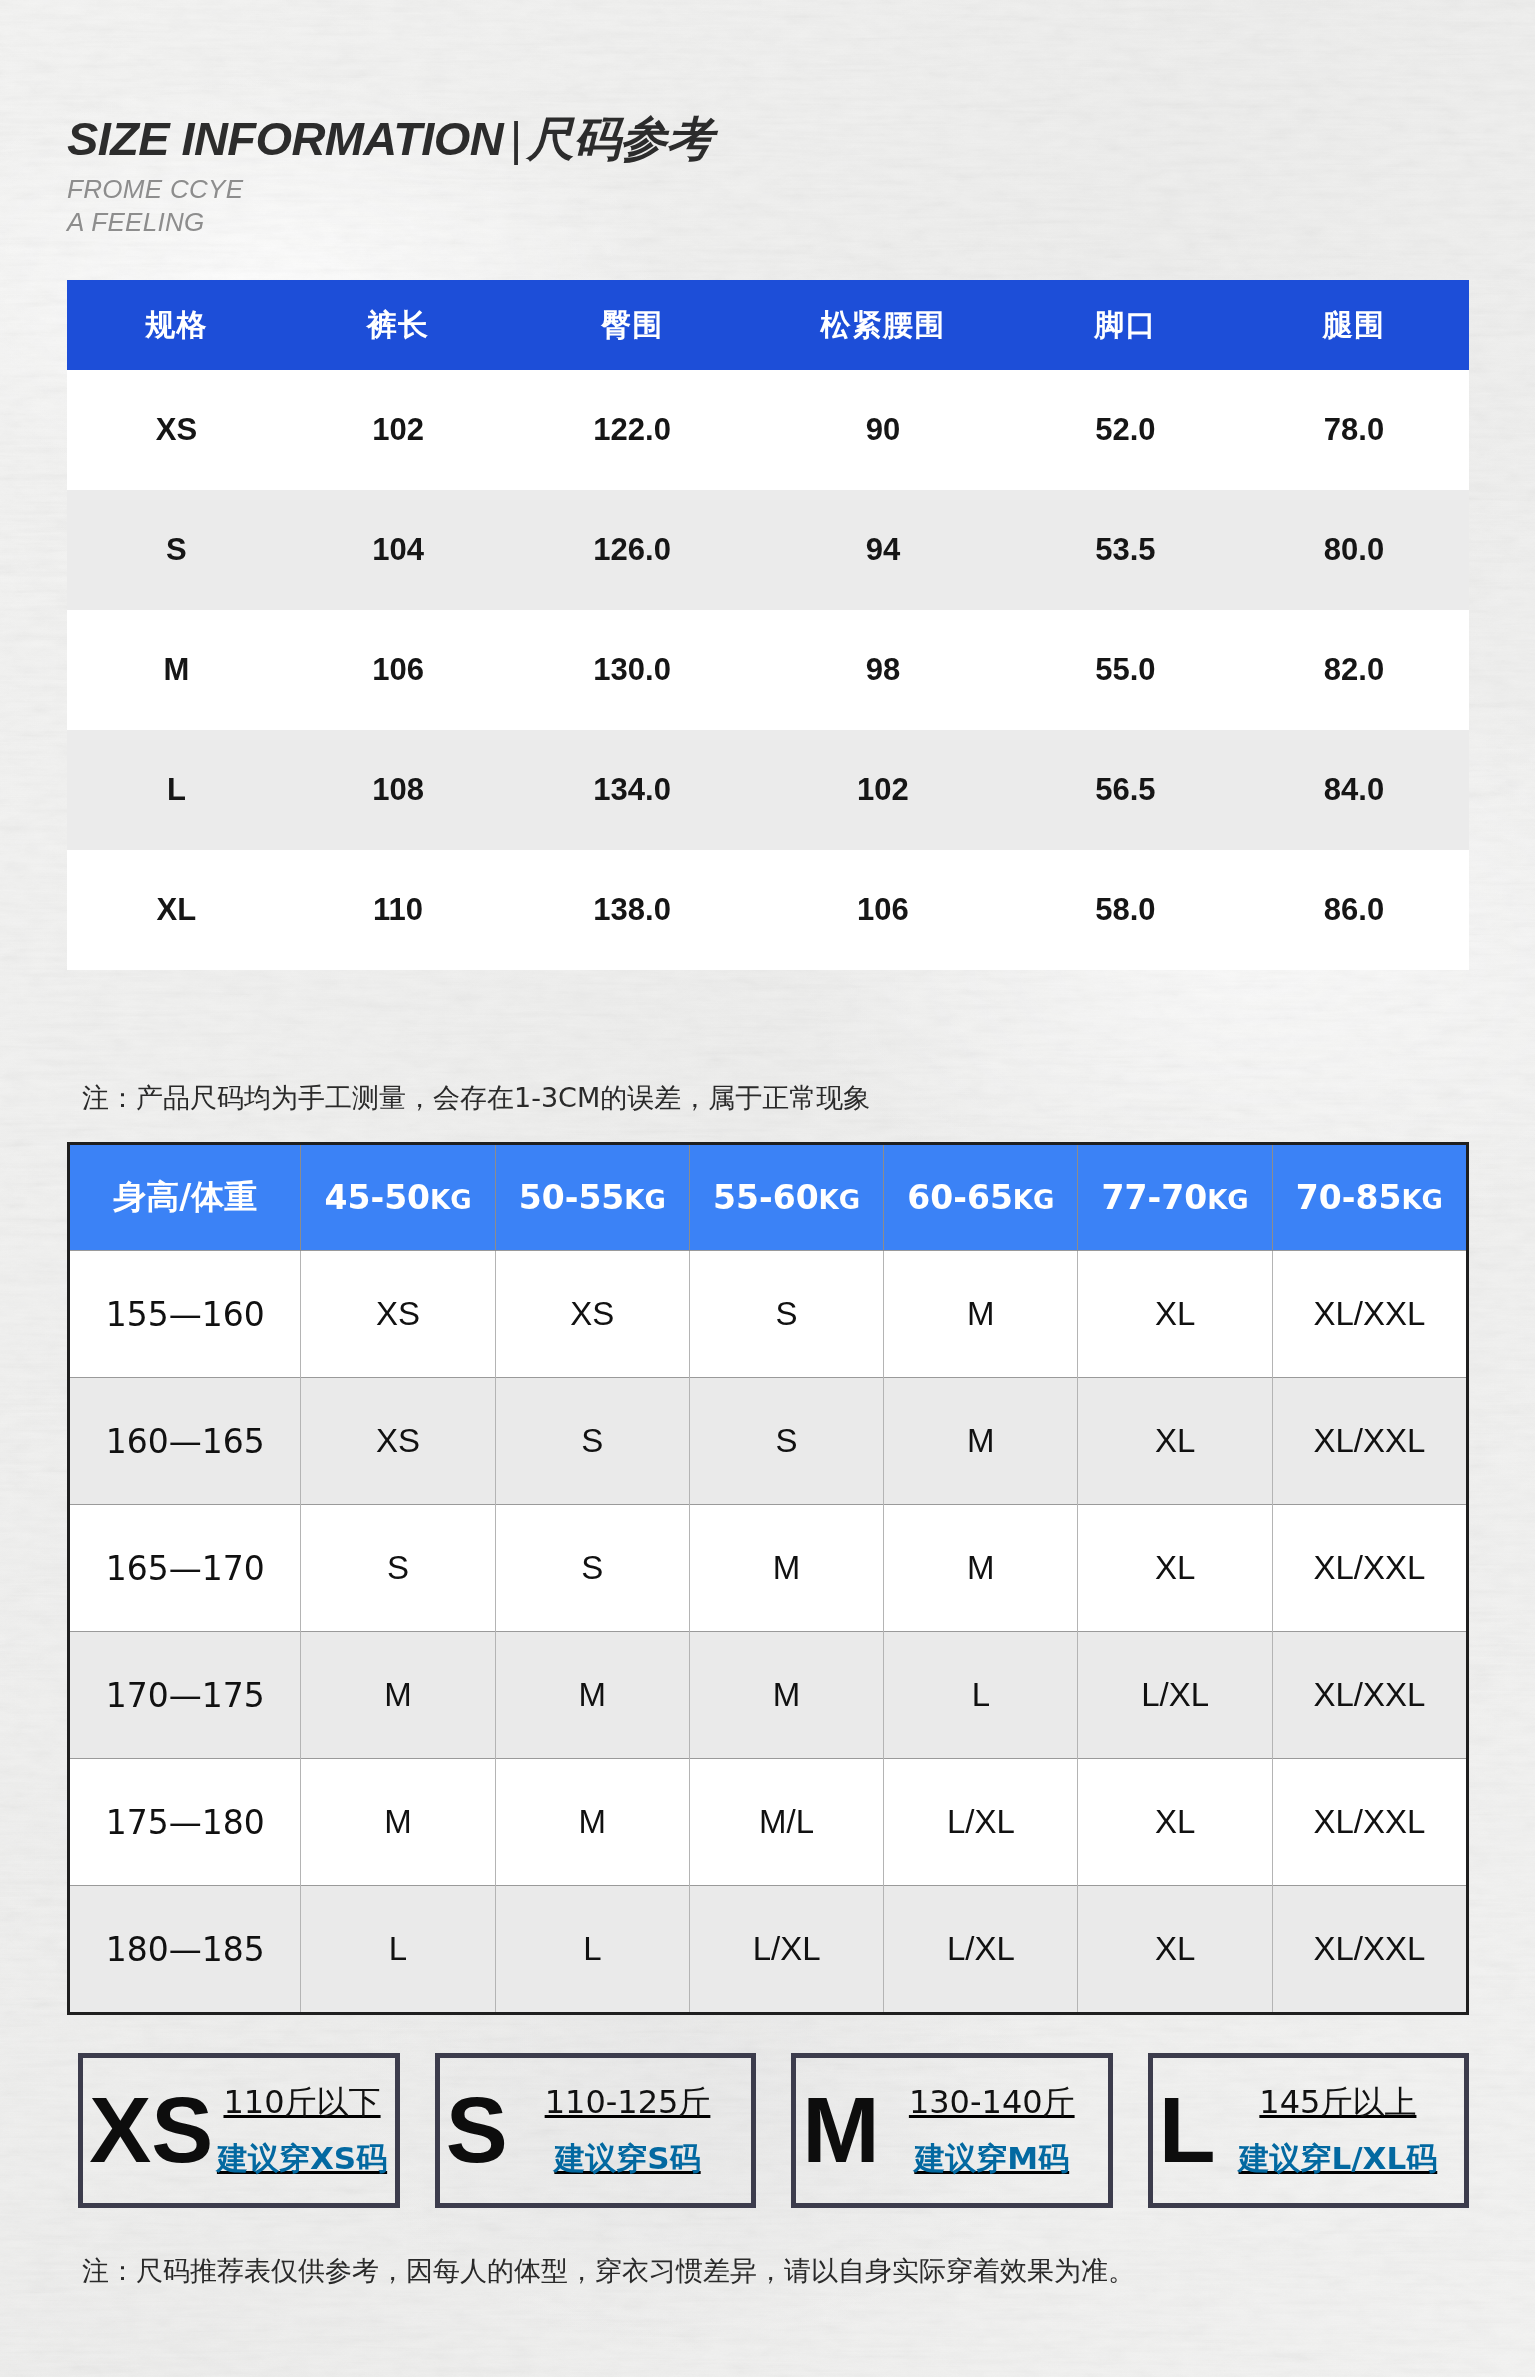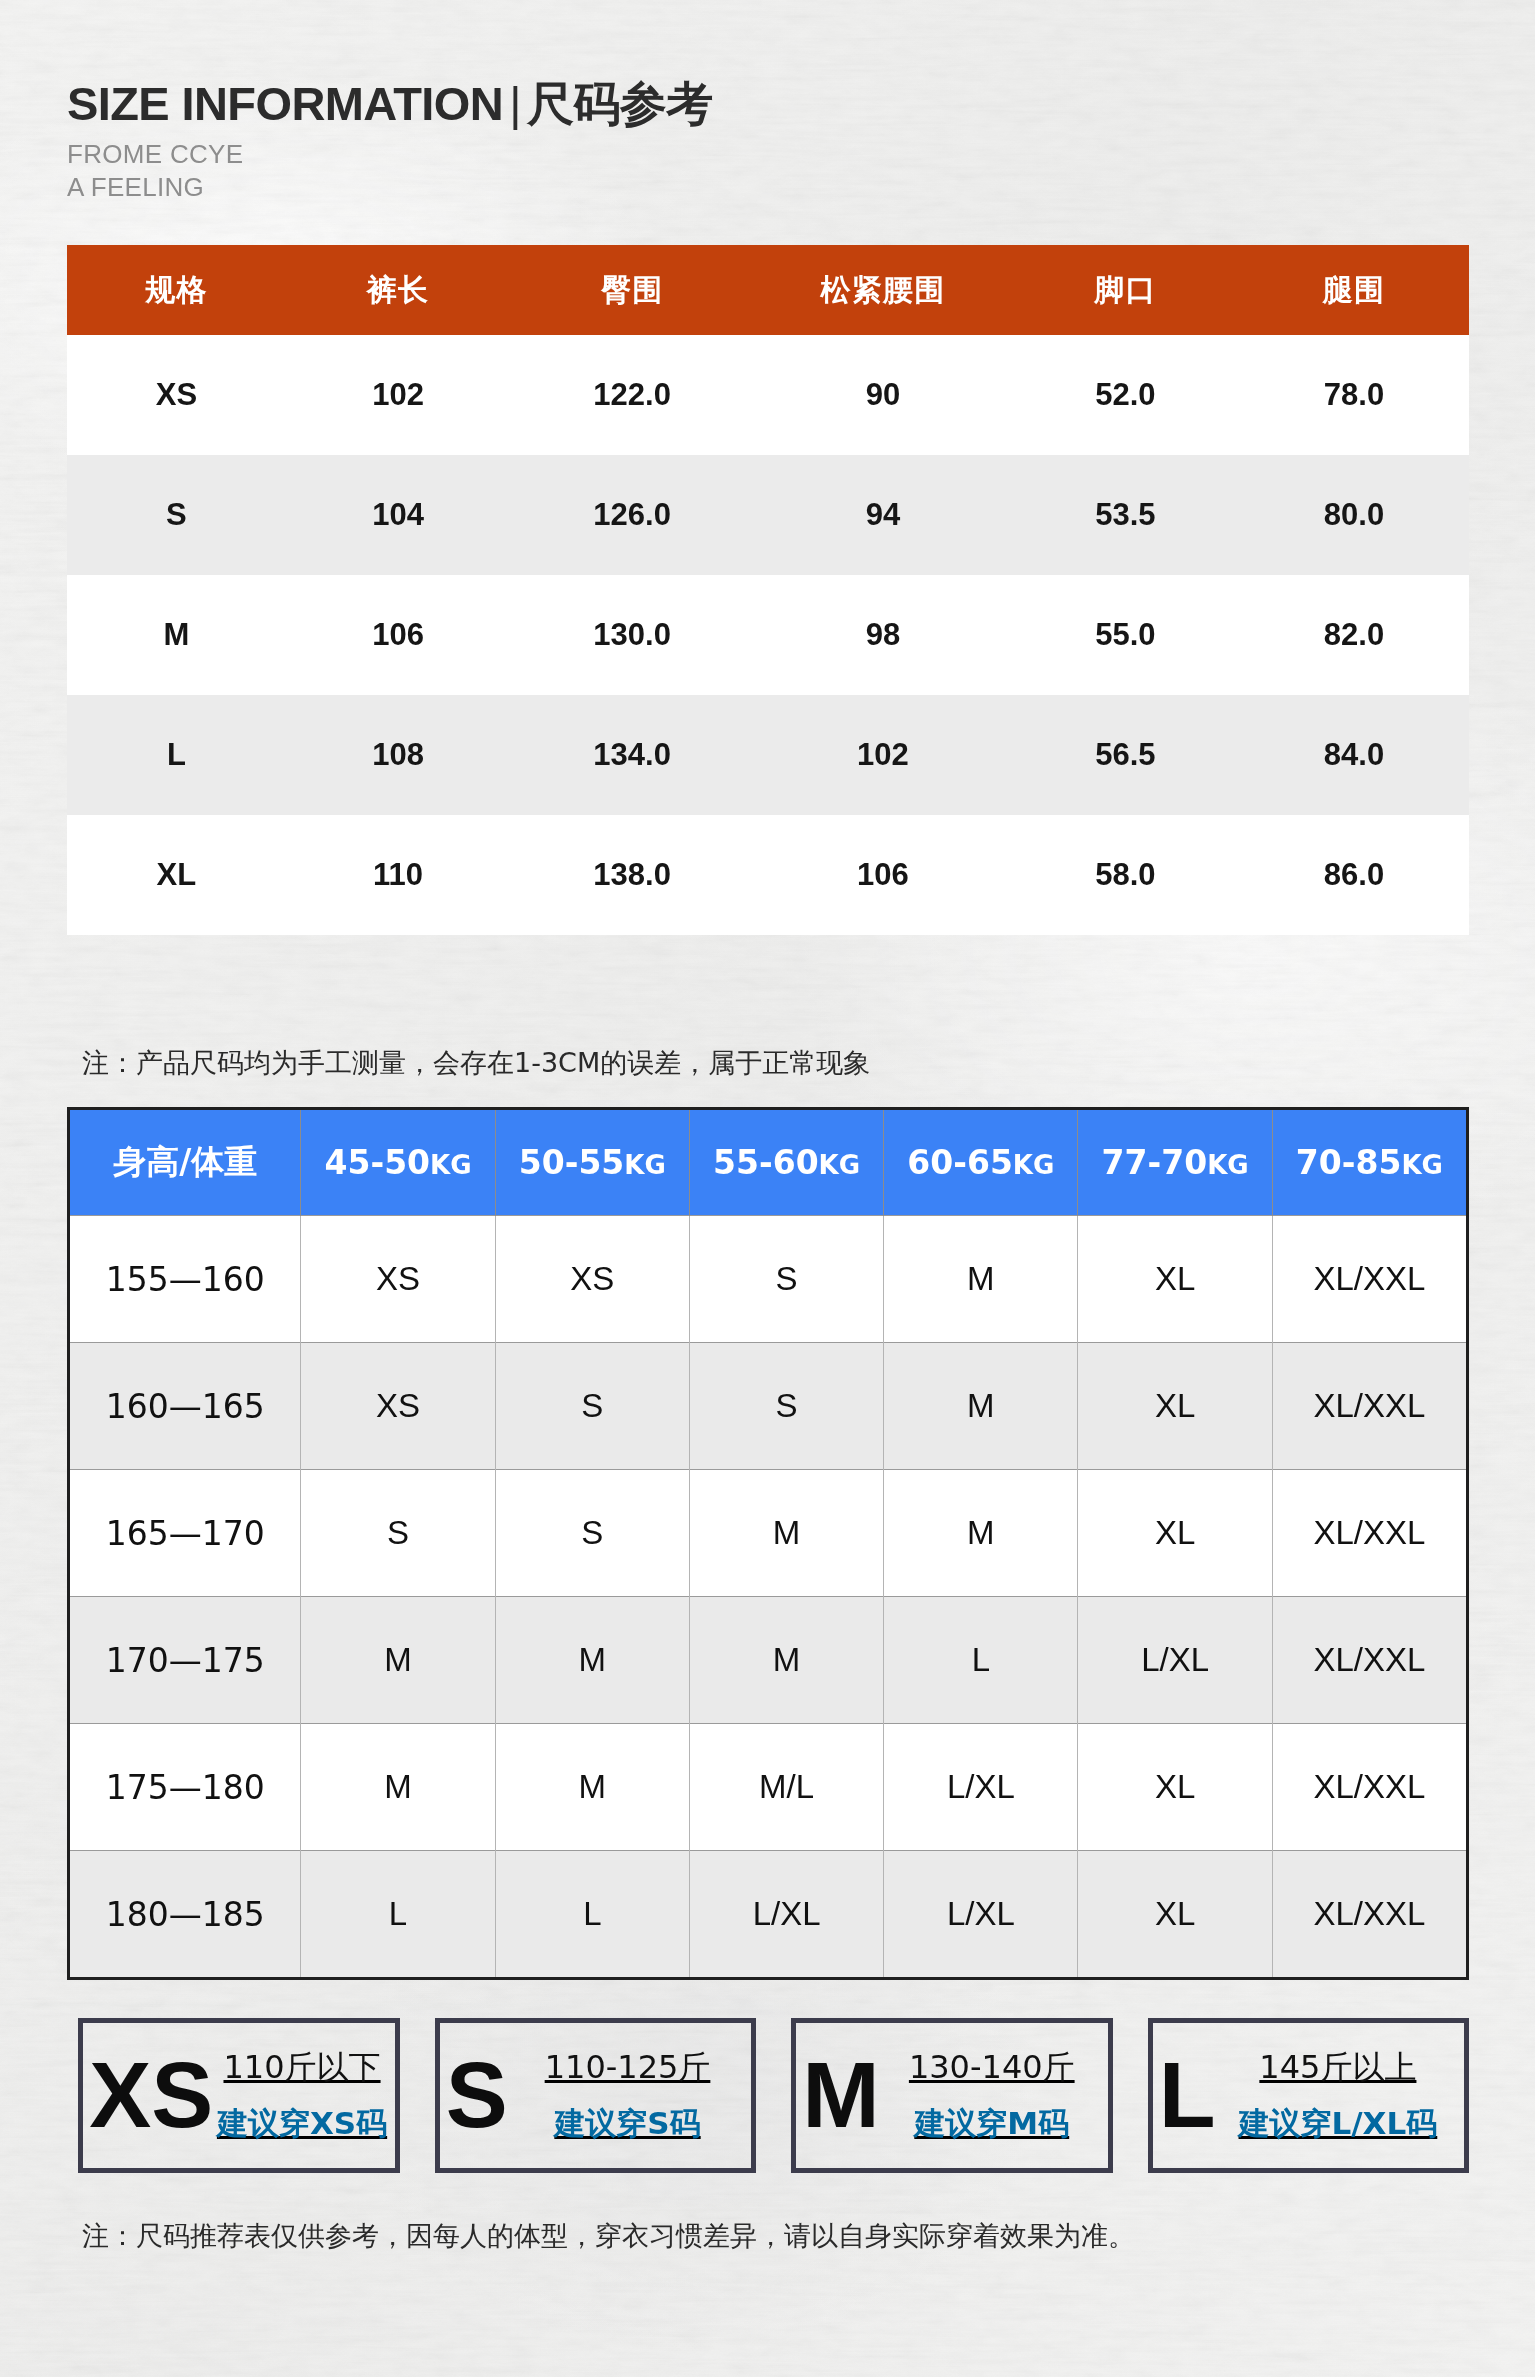--- a/index.html
+++ b/index.html
@@ -32,21 +32,21 @@
   .page {
     position: relative;
     z-index: 2;
     width: 1535px;
     height: 2377px;
     box-sizing: border-box;
     padding: 0 67px;
   }
 
   
-  .header-block { padding-top: 80px; }
+  .header-block { padding-top: 115px; font-style: italic; }
   .title-line {
     font-size: 47px;
     font-weight: bold;
     color: #2c2c2c;
     letter-spacing: -0.6px;
     white-space: nowrap;
     line-height: 1.0;
   }
   .title-en { font-family: "Liberation Sans", sans-serif; }
   .title-sep { font-weight: 400; margin: 0 6.2px; }
@@ -60,21 +60,21 @@
   }
 
   
   .measure-table {
     margin-top: 42px;
     width: 1402px;
     border-collapse: collapse;
     table-layout: fixed;
   }
   .measure-table th {
-    background: #c2410c;
+    background: #1d4ed8;
     color: #ffffff;
     font-size: 30px;
     font-weight: bold;
     height: 88px;
     font-family: "DejaVu Sans", "Liberation Sans", sans-serif;
     letter-spacing: 1.2px;
     border: none;
   }
   .measure-table td {
     font-size: 31px;

